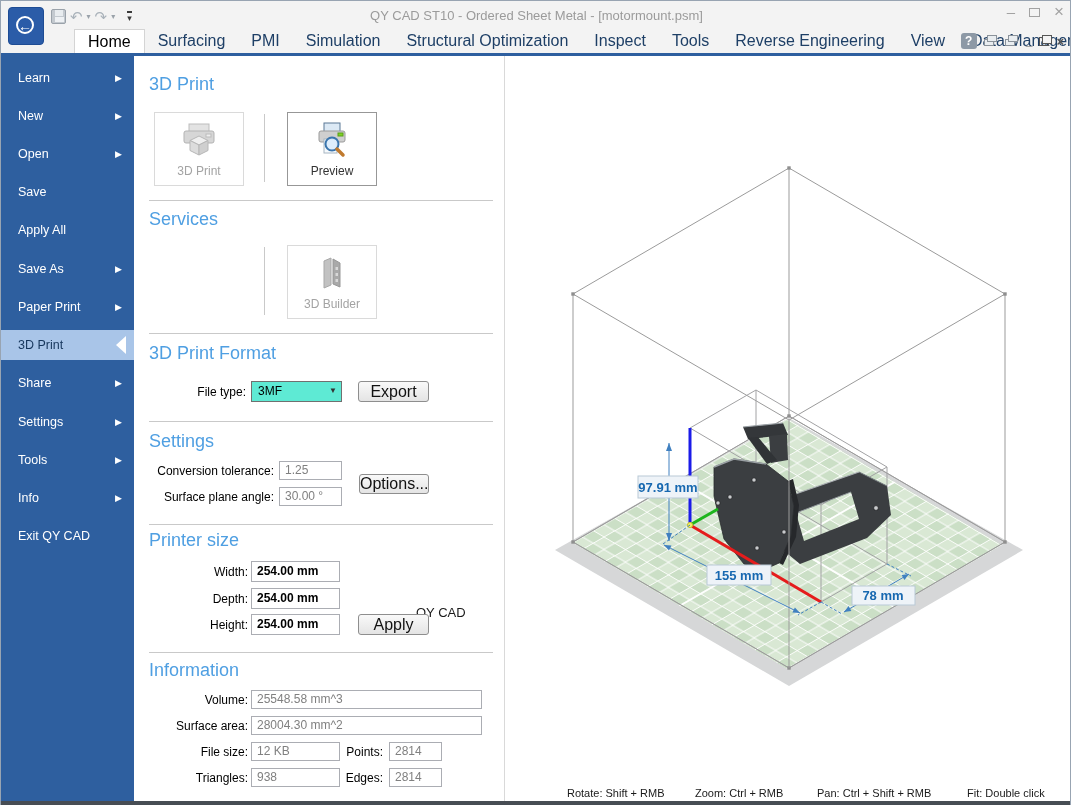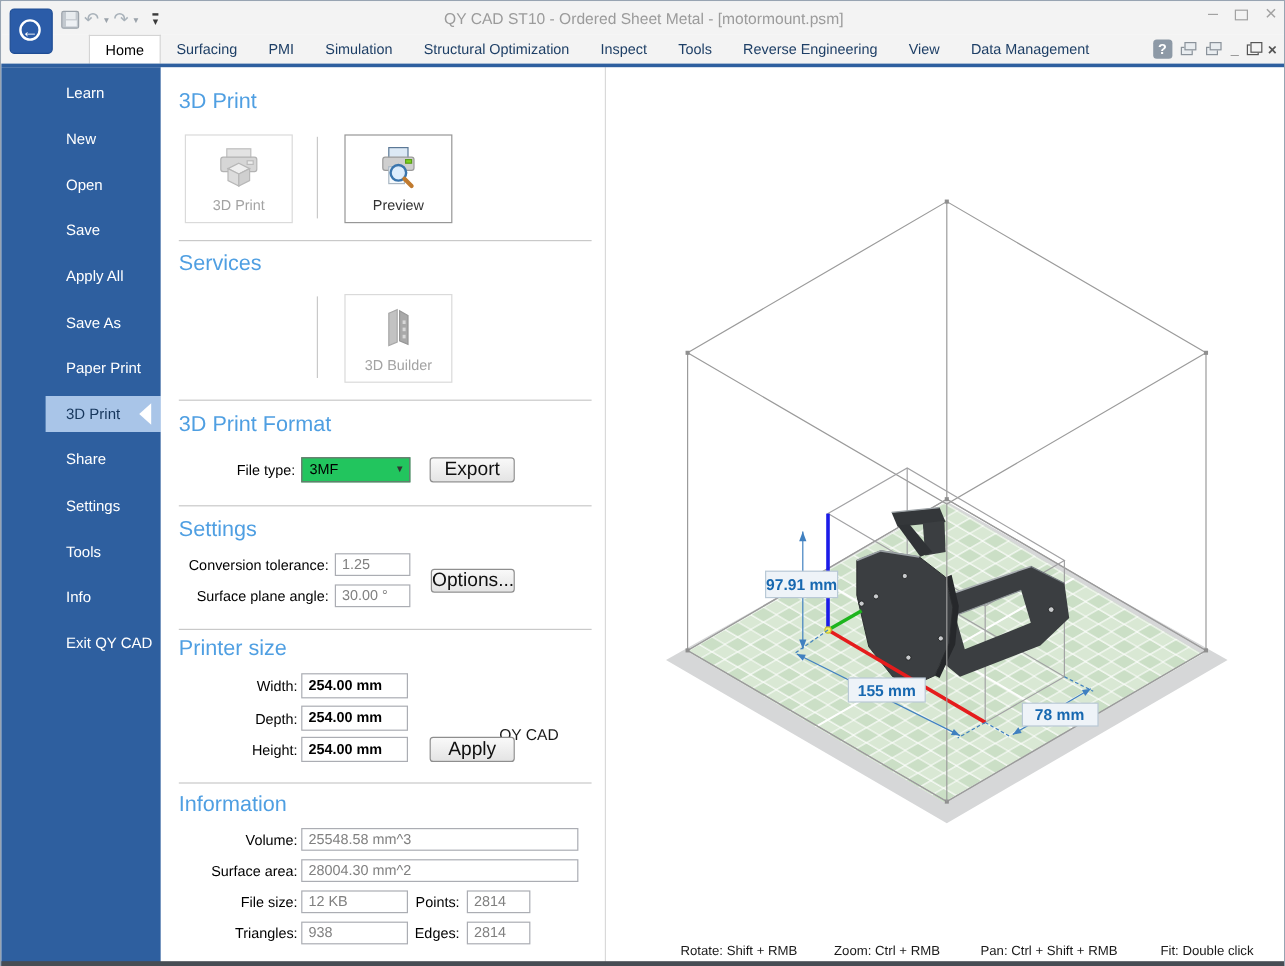--- a/index.html
+++ b/index.html
@@ -23,39 +23,39 @@
   .qat-glyph { color:#a9b2ba; font-size:15px; line-height:15px; }
   .qat-caret { color:#9aa2aa; font-size:8px; }
   .qat-custom { color:#3a3a3a; font-size:9px; border-top:2px solid #3a3a3a; margin-left:8px; line-height:8px; padding-top:1px;}
   .win-ctrls { position:absolute; right:8px; top:4px; display:flex; gap:14px; align-items:center; color:#a2a2a2; }
   .wc-min { font-size:15px; line-height:14px; }
   .wc-max { width:11px; height:9px; border:1px solid #a2a2a2; }
   .wc-close { font-size:17px; line-height:14px; }
 
   
   .tabrow { position:absolute; left:0; top:28px; width:1071px; height:24px; background:#f3f3f3; display:flex; align-items:stretch; padding-left:73px; }
-  .tab { padding:0 13px; font-size:12px; color:#1e3f66; line-height:24px; white-space:nowrap; cursor:default; }
+  .tab { padding:0 13px; font-size:16px; color:#1e3f66; line-height:24px; white-space:nowrap; cursor:default; }
   .tab.active { background:#fff; border:1px solid #d4d4d4; border-bottom:none; color:#000; }
   .tab-strip-line { position:absolute; left:0; top:52px; width:1071px; height:3px; background:#2e5f9f; z-index:5; }
   .ribbon-icons { position:absolute; right:6px; top:29px; height:22px; display:flex; align-items:center; gap:7px; }
   .help-icon { width:16px; height:16px; background:#8d99a6; color:#fff; border-radius:3px; font-size:12px; font-weight:bold;
                text-align:center; line-height:16px; }
   .pages-icon { position:relative; width:14px; height:12px; }
   .pages-icon i { position:absolute; display:block; width:10px; height:7px; border:1px solid #8a929a; background:#e9edf0; }
   .pages-icon i:nth-child(1){ left:0; top:4px; }
   .pages-icon i:nth-child(2){ left:3px; top:0; }
   .mdi-min { color:#555; font-size:12px; font-weight:bold; line-height:8px; }
   .mdi-restore { width:10px; height:9px; border:1px solid #555; position:relative; }
   .mdi-restore:before { content:""; position:absolute; left:2px; top:-3px; width:8px; height:7px; border:1px solid #555; background:#f3f3f3; }
   .mdi-close { color:#555; font-size:13px; font-weight:bold; }
 
   
   .sidebar { position:absolute; left:0; top:55px; width:133px; height:750px; background:#2e5f9f; }
   .side-item { position:absolute; left:0; width:133px; height:30px; line-height:30px; color:#fff; font-size:12.5px;
-               padding-left:17px; cursor:default;margin-left:37px; }
+               padding-left:17px; cursor:default; }
   .side-item .arr { position:absolute; right:12px; top:0; font-size:9px; }
   .side-item.selected { background:#a9c5e8; color:#16365c; }
   .sel-wedge { position:absolute; left:115px; width:0; height:0; border-top:9px solid transparent;
                border-bottom:9px solid transparent; border-right:10px solid #fff; z-index:6; }
 
   
   .panel { position:absolute; left:133px; top:55px; width:371px; height:750px; background:#fff; border-right:1px solid #d9d9d9; }
   .sec-head { position:absolute; left:15px; font-size:18px; color:#4f9fe2; font-weight:400; }
   .panel hr { position:absolute; left:15px; width:344px; border:none; border-top:1px solid #c9c9c9; }
   .bigbtn { position:absolute; width:90px; height:74px; background:#fff; border:1px solid #979797; text-align:center; cursor:default; }
@@ -63,21 +63,21 @@
   .bigbtn .blabel { position:absolute; left:0; right:0; bottom:7px; font-size:12px; color:#333; }
   .bigbtn.disabled .blabel { color:#a3a3a3; }
   .bigbtn svg { margin-top:9px; }
   .vdiv { position:absolute; width:1px; background:#c9c9c9; }
   .flabel { position:absolute; font-size:12px; color:#000; text-align:right; height:18px; line-height:18px; }
   .field { position:absolute; border:1px solid #abadb3; background:#fff; font-size:12px; color:#808080;
            padding:0 5px; line-height:17px; overflow:hidden; white-space:nowrap; }
   .field.black { color:#000;font-weight:bold; }
   .pushbtn { position:absolute; border:1px solid #8e8e8e; border-radius:3px; background:linear-gradient(#f9f9f9,#e4e4e4);
              font-size:16px; color:#111; text-align:center; font-family:"Liberation Sans",sans-serif; cursor:default; }
-  .combo { position:absolute; border:1px solid #707070; background:#22c55e; font-size:12px; color:#000; cursor:default; }
+  .combo { position:absolute; border:1px solid #707070; background:#5eead4; font-size:12px; color:#000; cursor:default; }
   .combo .cval { position:absolute; left:6px; top:2px; }
   .combo .ccaret { position:absolute; right:4px; top:4px; font-size:8px; color:#333; }
   .brand { position:absolute; font-size:13px; color:#1a1a1a;margin-top:39px; }
 
   
   .viewport { position:absolute; left:504px; top:55px; width:567px; height:750px; background:#fff; }
   .hints { position:absolute; left:0; top:731px; width:567px; height:16px; font-size:11px; color:#1a1a1a; }
   .hints span { position:absolute; top:0; white-space:nowrap; }
   .dimtext { font-size:13px; font-weight:bold; fill:#1768b0; font-family:"Liberation Sans",sans-serif; }
 </style>

